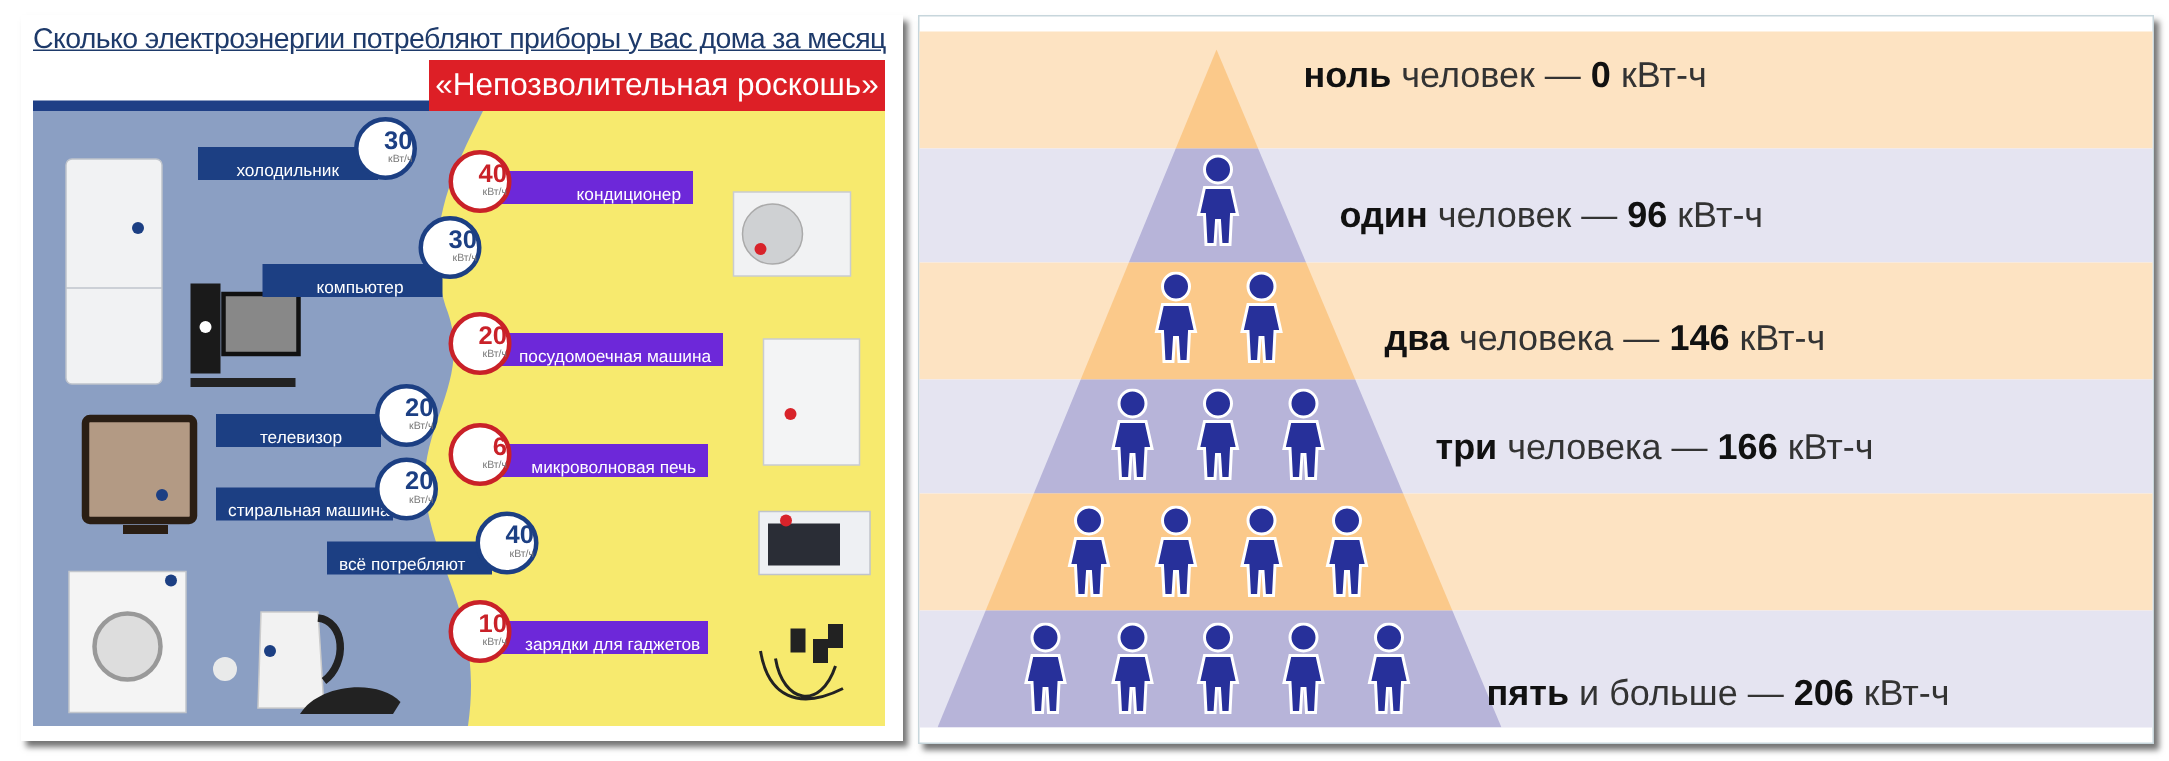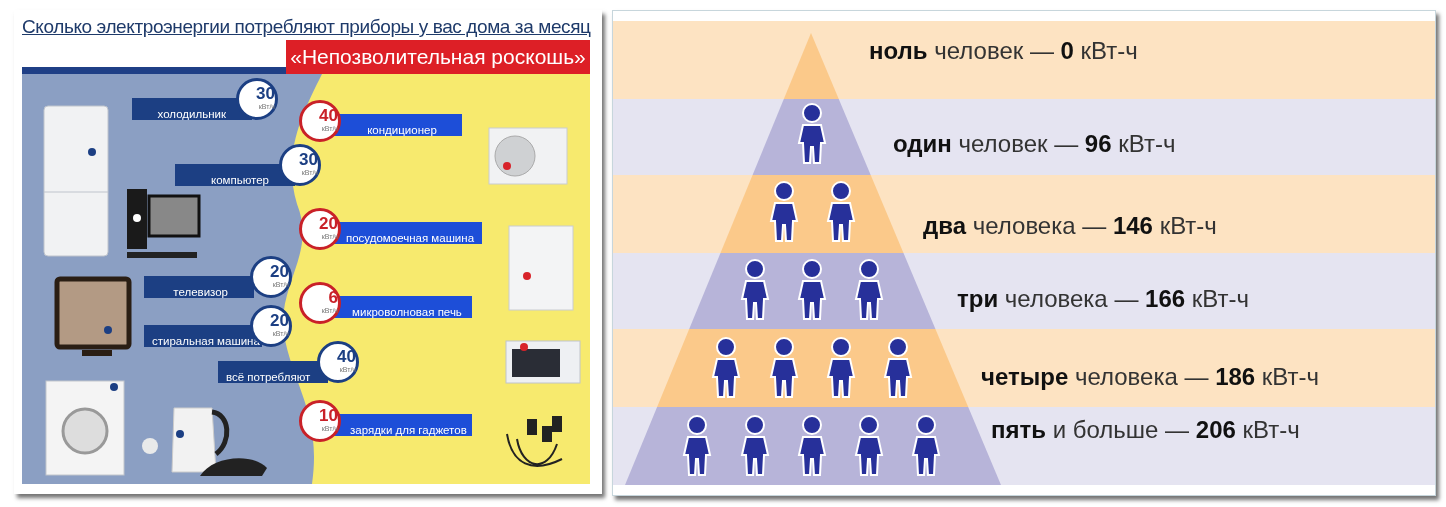--- a/index.html
+++ b/index.html
@@ -10,21 +10,21 @@
 
   
   .title{position:absolute;left:8px;top:6px;font-size:19px;color:#1e3a6a;text-decoration:underline;letter-spacing:-0.4px;white-space:nowrap;font-family:"Liberation Sans",sans-serif;}
   .hdr{position:absolute;top:30px;height:34px;color:#fff;font-size:21px;line-height:34px;text-align:center;white-space:nowrap;}
   .hdr.blue{left:8px;width:264px;background:#1f3f86;margin-top:27px;}
   .hdr.red{left:272px;width:304px;background:#dd1f26;}
   .area{position:absolute;left:8px;top:64px;width:568px;height:410px;overflow:hidden;background:#f7ea6e;}
   .blue-bg{position:absolute;left:0;top:0;}
   .label{position:absolute;height:22px;line-height:22px;color:#fff;font-size:11.5px;white-space:nowrap;padding:5px 8px;box-sizing:border-box;}
   .label.b{background:#1c3f83;text-align:right;padding-right:26px;}
-  .label.r{background:#1d4ed8;text-align:center;padding-left:28px;}
+  .label.r{background:#6d28d9;text-align:right;padding-left:28px;}
   .badge{position:absolute;width:42px;height:42px;border-radius:50%;background:#ffffff;box-sizing:border-box;text-align:right;}
   .badge.b{border:3px solid #1c3f83;color:#1c3f83;}
   .badge.r{border:3px solid #c92128;color:#c92128;}
   .badge .v{display:block;font-size:17px;font-weight:bold;line-height:18px;margin-top:4px;}
   .badge .u{display:block;font-size:7px;line-height:8px;color:#777;}
   .app{position:absolute;}
 
   
   .band{position:absolute;left:0;width:822px;}
   .band.o{background:#fde3c2;}
@@ -96,21 +96,21 @@
       <rect x="50" y="2" width="10" height="16" fill="#222"></rect>
       <path d="M5,20 C10,50 30,60 60,45 M15,25 C20,55 45,60 55,30" stroke="#222" stroke-width="2" fill="none"></path>
     </svg>
 
     <div class="label b" style="left:110px;top:24px;width:120px">холодильник</div>
     <div class="badge b" style="left:214px;top:4px">
       <span class="v">30</span>
       <span class="u">кВт/ч</span>
     </div>
 
-    <div class="label b" style="left:153px;top:90px;width:120px">компьютер</div>
+    <div class="label b" style="left:153px;top:102px;width:120px">компьютер</div>
     <div class="badge b" style="left:257px;top:70px">
       <span class="v">30</span>
       <span class="u">кВт/ч</span>
     </div>
 
     <div class="label b" style="left:122px;top:202px;width:110px">телевизор</div>
     <div class="badge b" style="left:228px;top:182px">
       <span class="v">20</span>
       <span class="u">кВт/ч</span>
     </div>
@@ -241,19 +241,16 @@
   </div>
   <div class="row-text" style="left:280px;top:119px">
     <b>один</b><span> человек — </span><b>96</b><span> кВт-ч</span>
   </div>
   <div class="row-text" style="left:310px;top:201px">
     <b>два</b><span> человека — </span><b>146</b><span> кВт-ч</span>
   </div>
   <div class="row-text" style="left:344px;top:274px">
     <b>три</b><span> человека — </span><b>166</b><span> кВт-ч</span>
   </div>
-  <div class="row-text" style="left:368px;top:352px">
-    <b>четыре</b><span> человека — </span><b>186</b><span> кВт-ч</span>
-  </div>
-  <div class="row-text" style="left:378px;top:405px">
+  <div class="row-text" style="left:378px;top:438px">
     <b>пять</b><span> и больше — </span><b>206</b><span> кВт-ч</span>
   </div>
 </div>
 
 </body></html>

